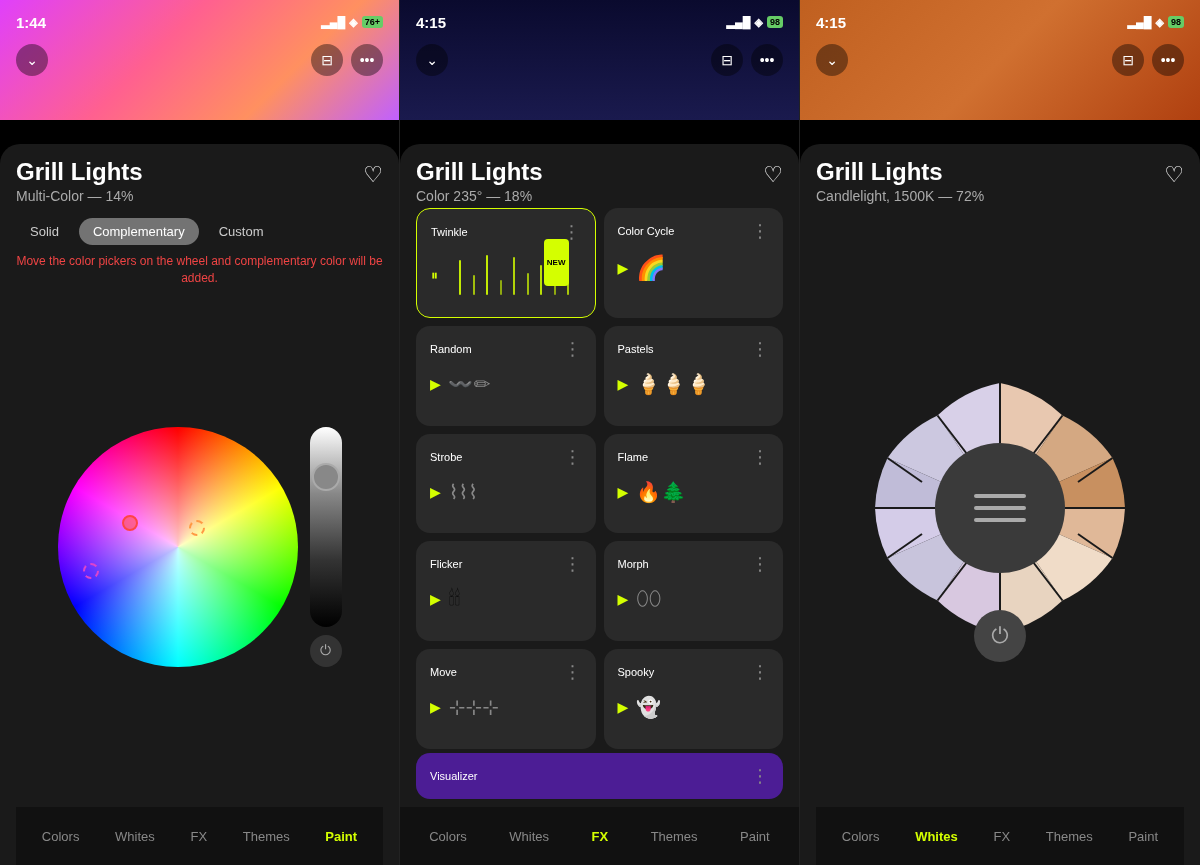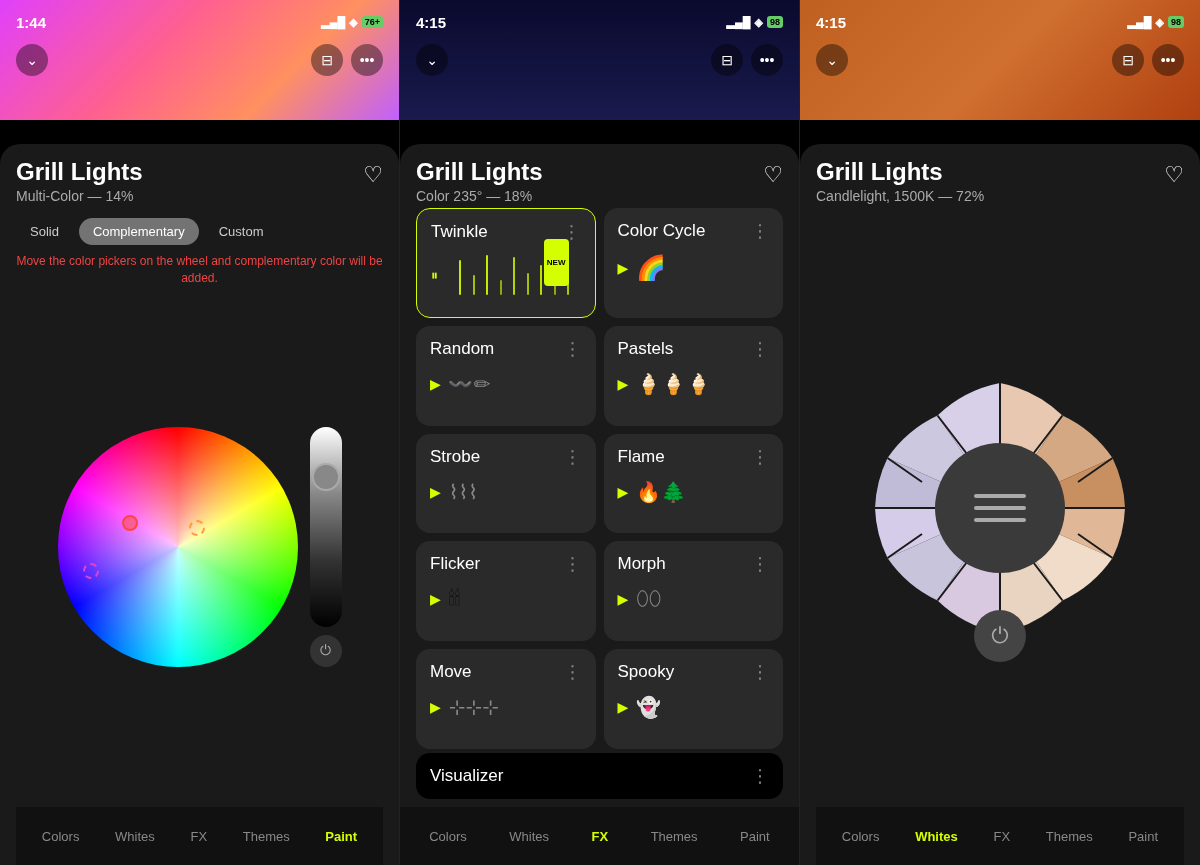--- a/index.html
+++ b/index.html
@@ -218,21 +218,21 @@
       cursor: pointer;
       position: relative;
     }
     .fx-card.active-card {
       border: 1.5px solid #d4ff00;
     }
     .fx-card-header {
       display: flex; align-items: center; justify-content: space-between;
       margin-bottom: 8px;
     }
-    .fx-card-title { font-size: 17px; color: #fff; font-weight: 500; }
+    .fx-card-title { font-size: 11px; color: #fff; font-weight: 500; }
     .fx-card-dots { color: #888; font-size: 18px; cursor: pointer; }
     .fx-play-btn { color: #d4ff00; font-size: 14px; }
     .fx-pause-btn { color: #d4ff00; font-size: 14px; }
     .new-badge {
       position: absolute; top: 30px; right: 26px;
       background: #d4ff00; color: #000;
       font-size: 8px; font-weight: 700;
       border-radius: 4px; padding: 19px 3px;
     }
     .fx-card-bottom { display: flex; align-items: center; gap: 8px; margin-top: 4px; }
@@ -260,21 +260,21 @@
       font-size: 22px; color: #aaa;
       cursor: pointer;
     }
 
     .donut-svg {
       width: 260px; height: 260px;
     }
 
     
     .fx-list-item {
-      background: #000000; border-radius: 14px;
+      background: #4c1d95; border-radius: 14px;
       padding: 12px 14px; 
       display: flex; align-items: center; justify-content: space-between;
     }
   </style>
 </head>
 <body>
 
 <div class="panel panel-1">
   <div class="header-gradient-1"></div>
 

